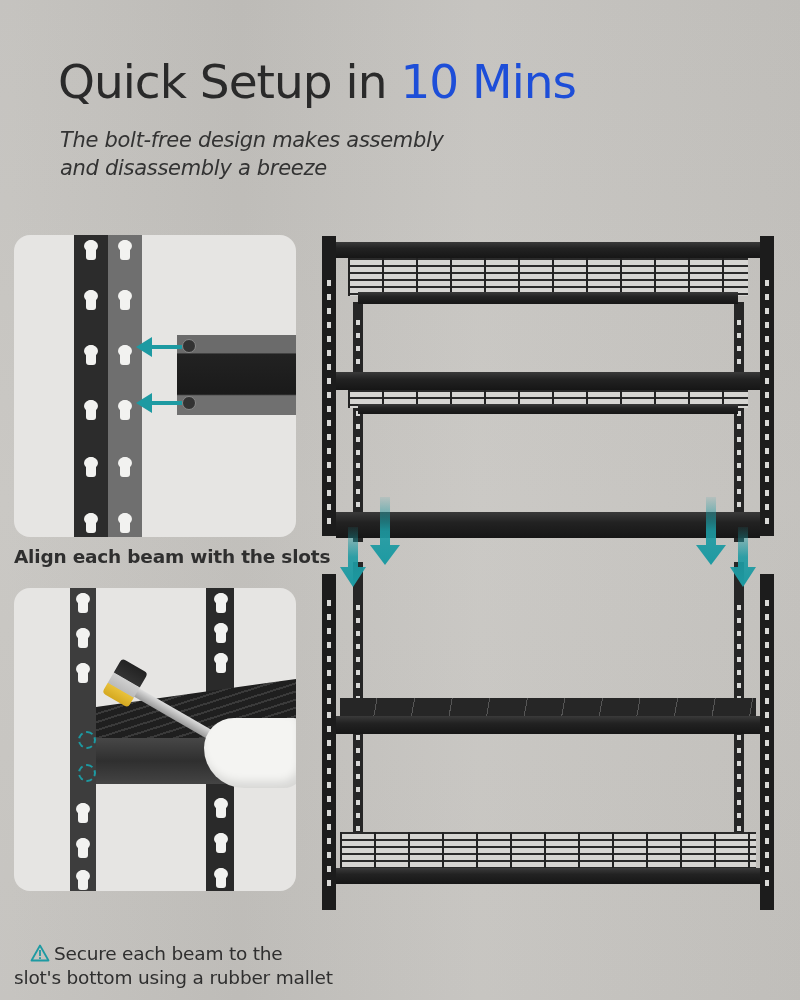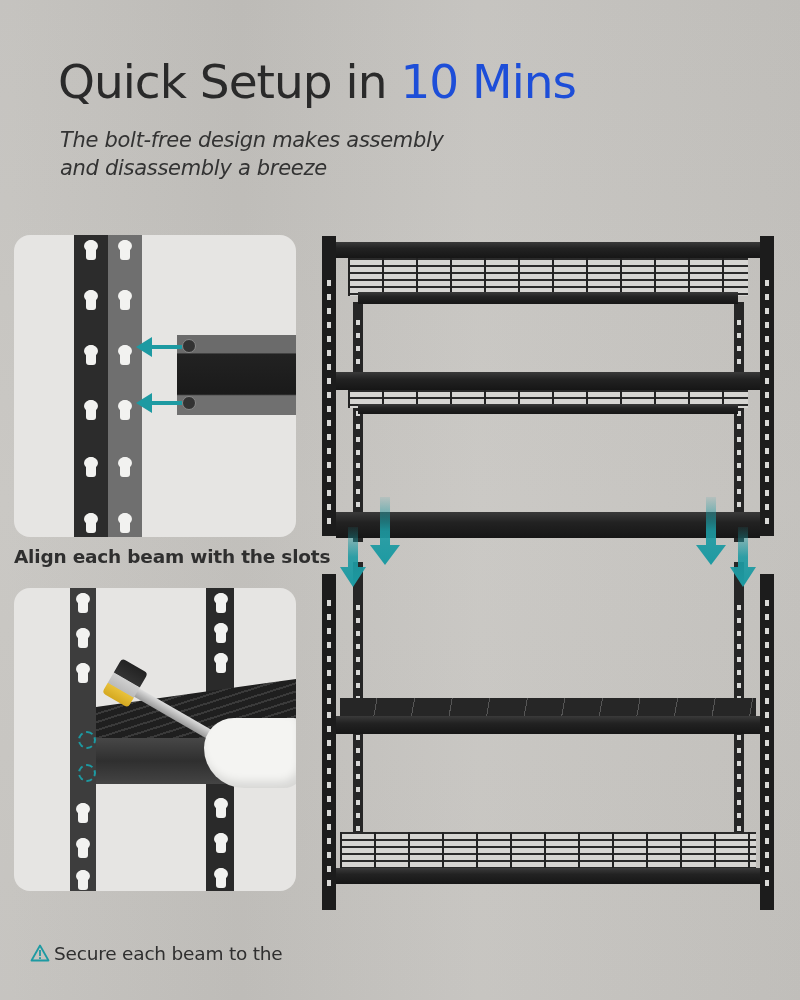--- a/index.html
+++ b/index.html
@@ -87,20 +87,21 @@
   <div style="position:absolute;left:115px;top:95px;width:150px;height:10px;background:linear-gradient(180deg,#ddd,#999);transform:rotate(30deg);transform-origin:left center;"></div>
   <div style="position:absolute;left:96px;top:75px;width:30px;height:40px;background:linear-gradient(180deg,#222 0,#333 40%,#cfcfcf 42%,#bbb 70%,#e8c13a 72%,#d4a820 100%);transform:rotate(30deg);border-radius:4px;"></div>
   <div style="position:absolute;left:190px;top:130px;width:100px;height:70px;background:#f4f4f2;border-radius:30px 10px 20px 40px;box-shadow:inset -4px -6px 10px rgba(0,0,0,0.12);"></div>
 </div>
 <div class="caption cap2">
   <div><svg class="warn" viewBox="0 0 20 18">
         <path d="M10 1.5 L18.5 16.5 L1.5 16.5 Z" fill="none" stroke="#1d9aa2" stroke-width="1.8" stroke-linejoin="round"></path>
         <rect x="9.1" y="6" width="1.8" height="6" fill="#1d9aa2"></rect>
         <rect x="9.1" y="13.2" width="1.8" height="1.8" fill="#1d9aa2"></rect>
       </svg><span>Secure each beam to the</span></div>
+  <div>slot's bottom using a rubber mallet</div>
 </div>
 
 <div class="rack">
 
   <div class="upright" style="left:4px;top:4px;height:300px;"></div>
   <div class="upright" style="left:442px;top:4px;height:300px;"></div>
 
   <div class="upright back" style="left:35px;top:70px;height:240px;"></div>
   <div class="upright back" style="left:416px;top:70px;height:240px;"></div>
 

